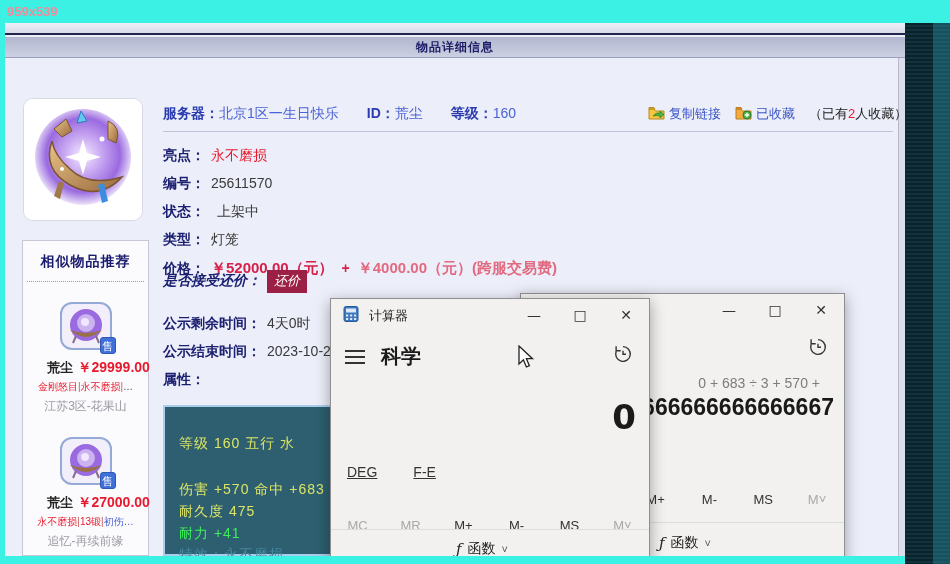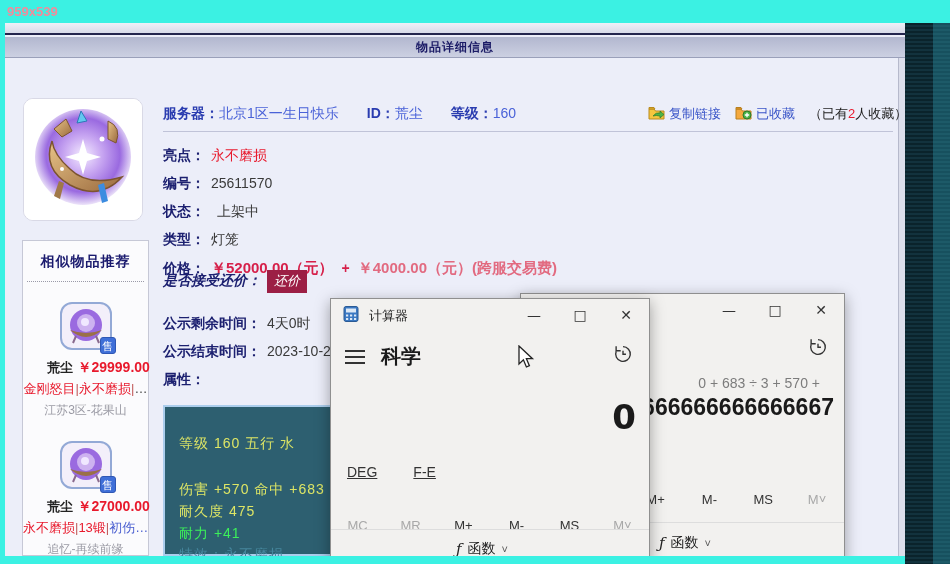--- a/index.html
+++ b/index.html
@@ -40,21 +40,21 @@
   .similar-title{margin-top:12px;text-align:center;font-size:14px;font-weight:bold;color:#1a1a6e;letter-spacing:1px;}
   .similar-dotted{margin:10px 4px 0 4px;border-bottom:1px dotted #9a9aa8;}
   .sim-item{position:relative;width:100%;}
   .thumb{position:relative;width:52px;height:48px;margin:0 auto;background:#f3effa;border:2px solid #93a9d6;border-radius:12px;}
   .thumb svg{position:absolute;left:0;top:0;}
   .sale-badge{position:absolute;right:-6px;bottom:-6px;width:16px;height:17px;background:#3f6fd8;color:#fff;
     font-size:11px;line-height:17px;text-align:center;border-radius:3px;border:1px solid #2f57b4;}
   .sim-line1{margin-top:8px;text-align:center;white-space:nowrap;padding-left:24px;}
   .sim-seller{font-size:13px;font-weight:bold;color:#222;}
   .sim-price{font-size:14px;font-weight:bold;color:#e8192c;}
-  .sim-tags{margin-top:3px;text-align:center;font-size:13px;white-space:nowrap;}
+  .sim-tags{margin-top:3px;text-align:center;font-size:10px;white-space:nowrap;}
   .tag-red{color:#e8192c;}
   .tag-blue{color:#4a5fd0;}
   .tag-sep{color:#c05a5a;}
   .tag-dark{color:#444;}
   .sim-server{margin-top:4px;text-align:center;font-size:12px;color:#9a9aa4;}
 
   
   .summary-row{left:163px;top:105px;z-index:5;font-size:14px;white-space:nowrap;}
   .lbl-blue{font-weight:bold;color:#2a3cb0;}
   .val-blue{color:#4a62d8;}

